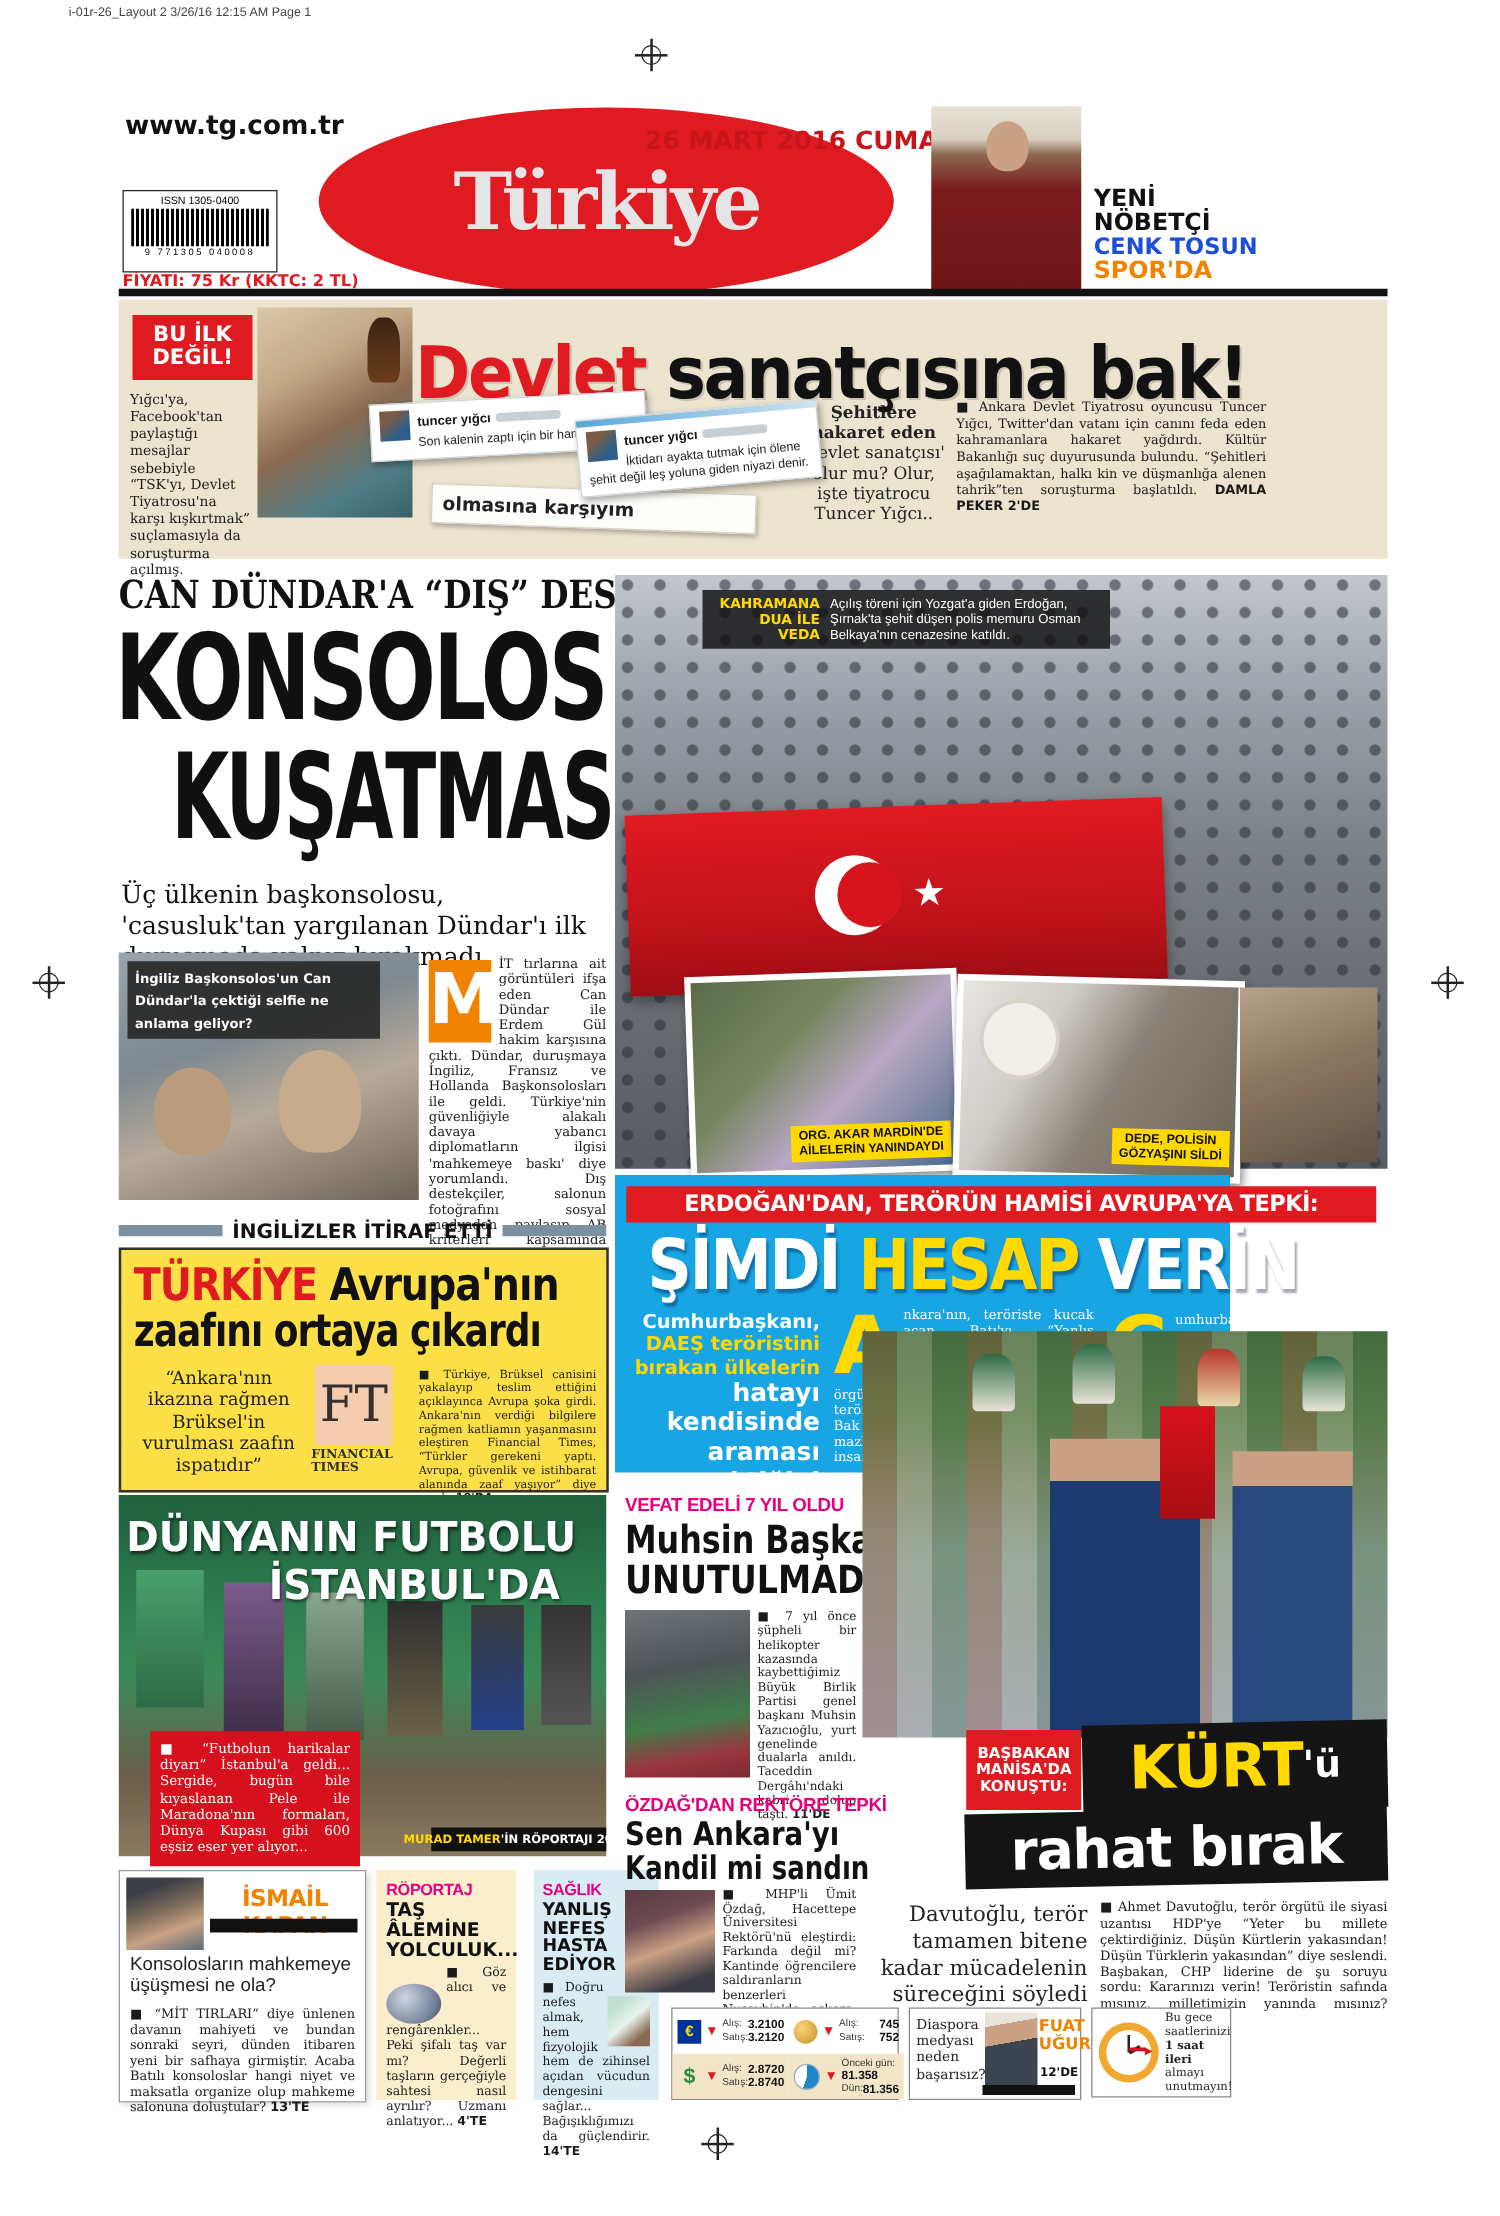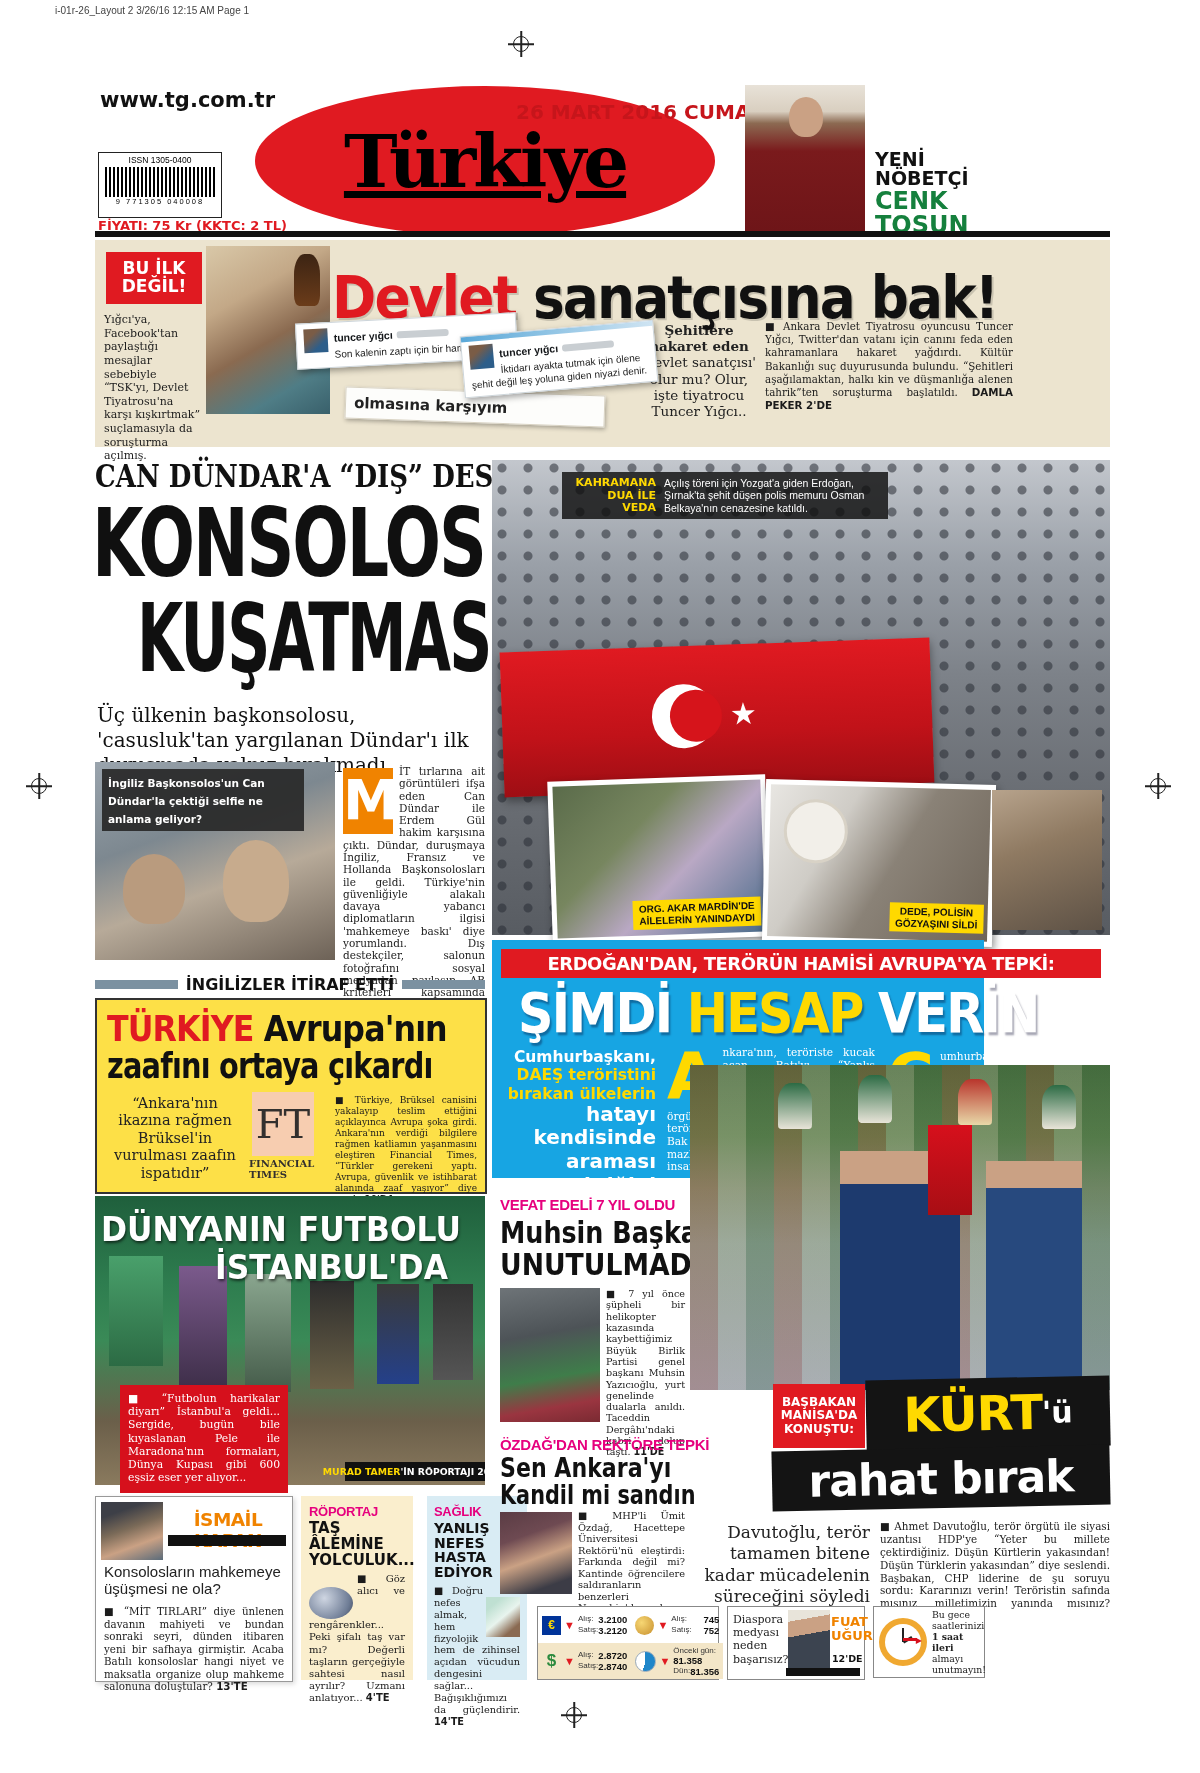--- a/index.html
+++ b/index.html
@@ -46,34 +46,34 @@
   <div class="abs" style="left:98px;top:152px;width:118px;height:60px;border:1px solid #222;padding:2px;">
     <div class="sans" style="font-size:8.5px;text-align:center;">ISSN 1305-0400</div>
     <div style="height:30px;margin:2px 4px 0 4px;background:repeating-linear-gradient(90deg,#000 0 2px,#fff 2px 4px);"></div>
     <div class="sans" style="font-size:7.5px;text-align:center;letter-spacing:2px;">9 771305 040008</div>
   </div>
 
   <div class="abs hv" style="left:98px;top:218px;font-size:13px;color:#e01a21;">FİYATI: 75 Kr  (KKTC: 2 TL)</div>
 
   <div class="abs" style="left:255px;top:86px;width:460px;height:150px;background:#e01a21;border-radius:50%;
               display:flex;align-items:center;justify-content:center;">
-    <span class="serif" style="font-weight:bold;font-size:72px;color:#000000;letter-spacing:-3px;text-decoration:underline;">Türkiye</span>
+    <span class="serif" style="font-weight:bold;font-size:63px;color:#e5e5e5;letter-spacing:-3px;">Türkiye</span>
   </div>
 
   <div class="abs hv" style="left:505px;top:100px;width:320px;font-size:20px;color:#c6151b;text-align:center;">26 MART 2016 CUMARTESİ</div>
 
   <div class="abs" style="left:745px;top:85px;width:120px;height:147px;
               background:linear-gradient(180deg,#e8e2d8 0%,#d9cfc0 18%,#8c6a52 26%,#7a1a1c 45%,#6e1518 100%);">
     <div style="position:absolute;left:44px;top:12px;width:34px;height:40px;border-radius:50% 50% 45% 45%;background:#caa184;"></div>
   </div>
 
   <div class="abs" style="left:875px;top:150px;width:140px;line-height:1.02;">
     <div class="hv" style="font-size:19px;color:#111;">YENİ</div>
     <div class="hv" style="font-size:19px;color:#111;">NÖBETÇİ</div>
-    <div class="hv" style="font-size:24px;color:#15803d;">CENK TOSUN</div>
+    <div class="hv" style="font-size:18px;color:#1d4ed8;">CENK TOSUN</div>
     <div class="hv" style="font-size:19px;color:#f08300;">SPOR'DA</div>
   </div>
 
   <div class="abs" style="left:95px;top:231px;width:1015px;height:6px;background:#111;"></div>
 
   <div class="abs" style="left:95px;top:240px;width:1015px;height:207px;background:#ece4cf;"></div>
 
   <div class="abs" style="left:106px;top:252px;width:96px;height:52px;background:#e01a21;color:#fff;
               display:flex;flex-direction:column;align-items:center;justify-content:center;line-height:1.05;">
     <span class="hv" style="font-size:17px;">BU İLK</span>

